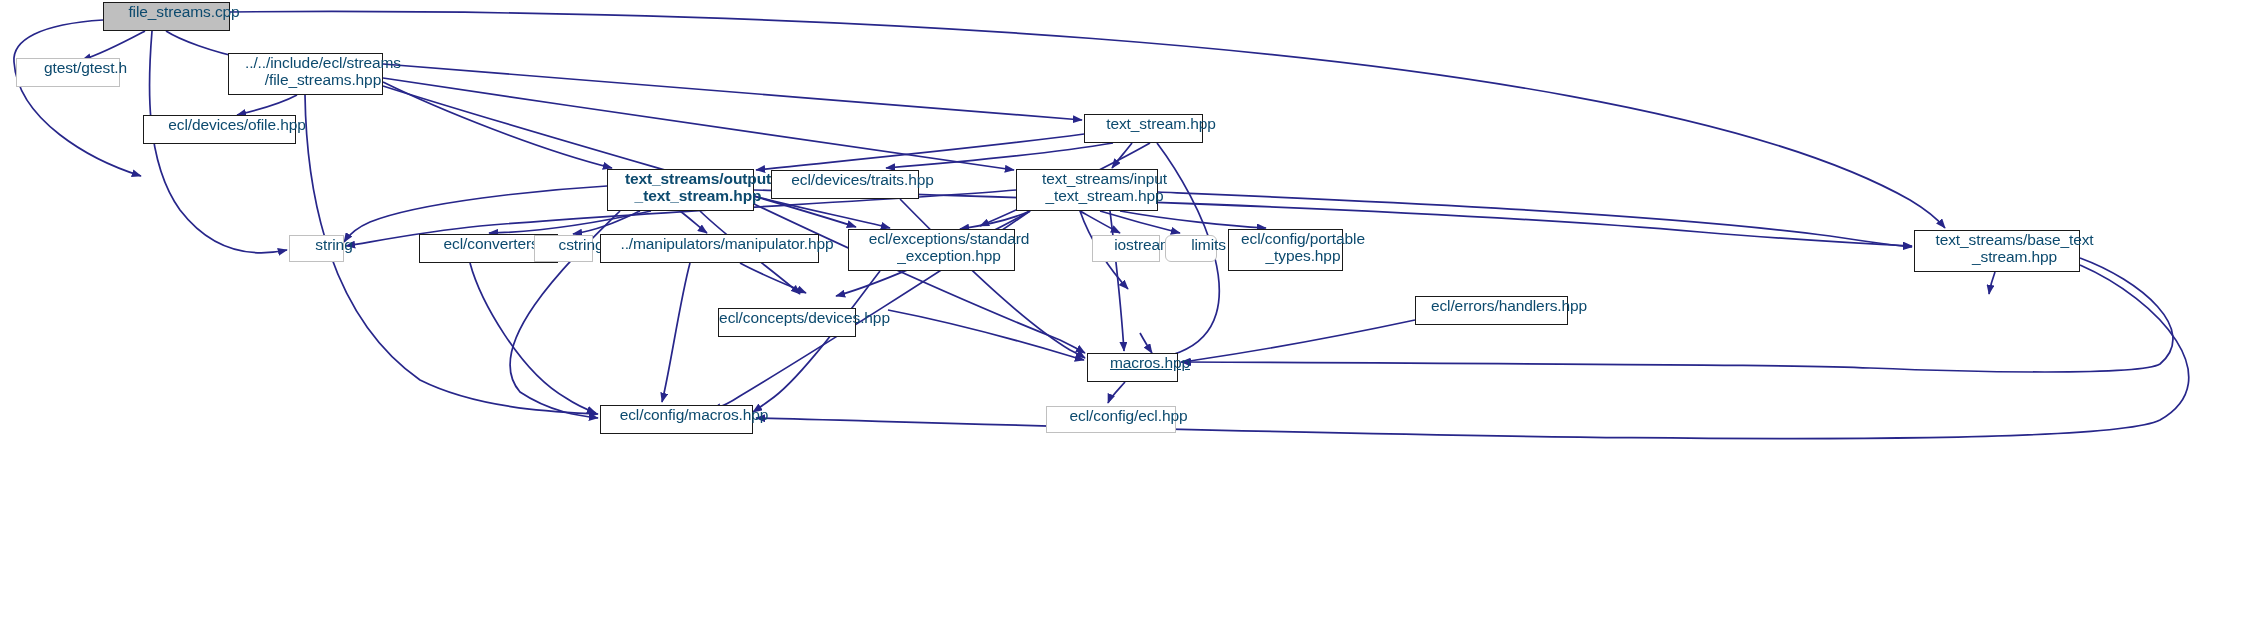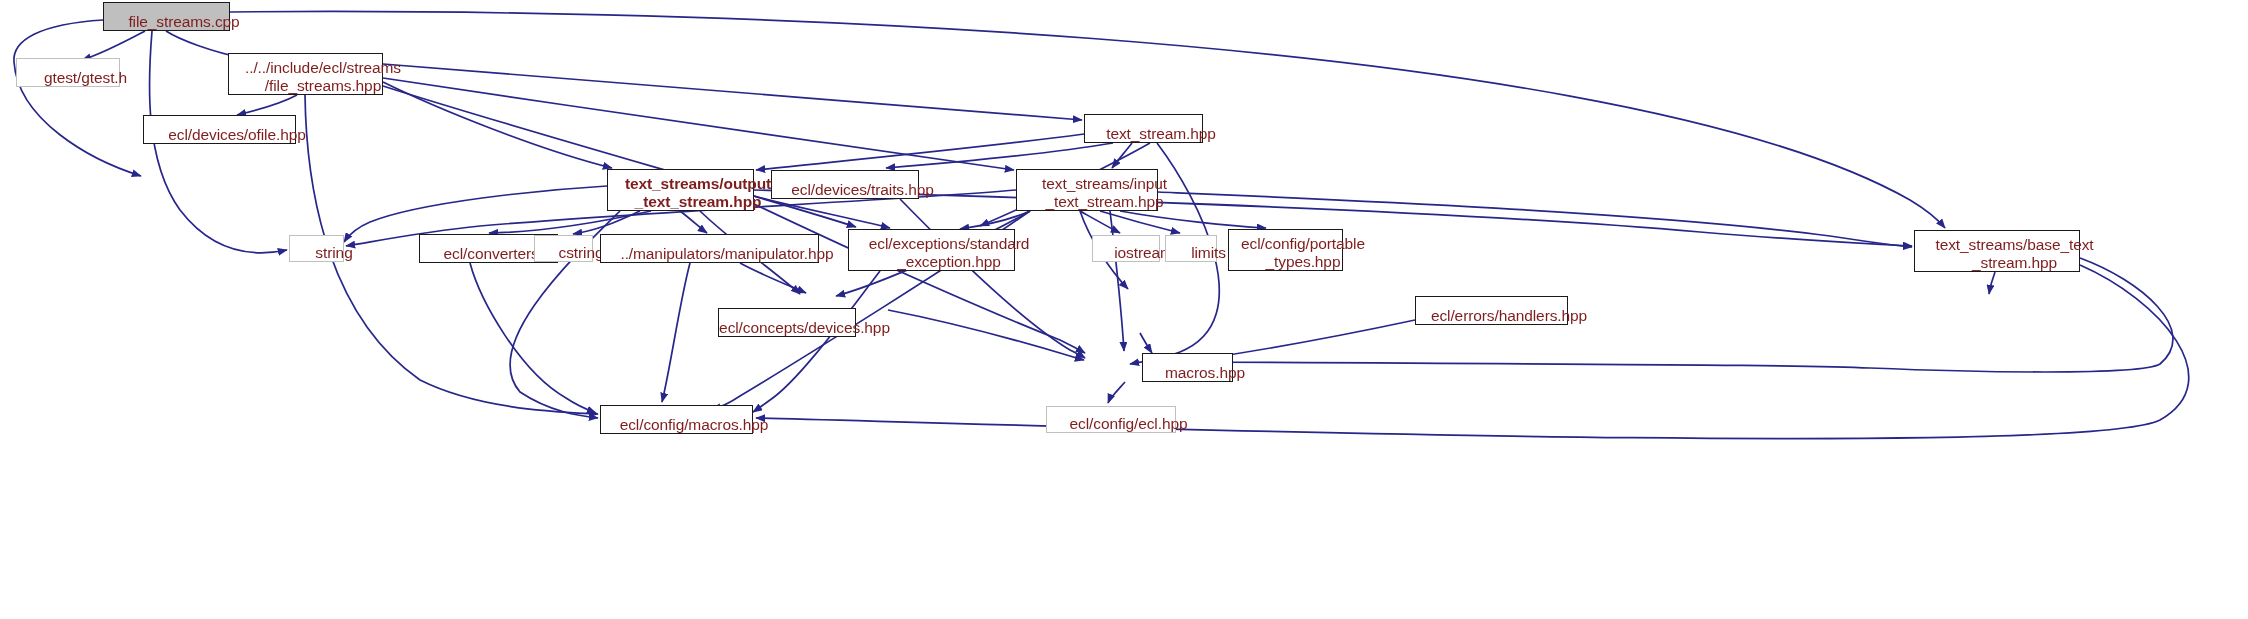--- a/index.html
+++ b/index.html
@@ -30,27 +30,27 @@
     position: absolute;
     left: 0;
     top: 0;
     width: 2248px;
     height: 619px;
   }
   .node {
     position: absolute;
     box-sizing: border-box;
     display: flex;
-    align-items: flex-end;
+    align-items: flex-start;
     justify-content: center;
     text-align: center;
     line-height: 1.12;
     white-space: pre;
     background: #ffffff;
-    color: #7f1d1d;
+    color: #0c4a6e;
     font-size: 15.5px;
     letter-spacing: -0.1px;
     padding-left: 35px;
   }
   .node.strong {
     border: 1.6px solid #1a1a1a;
   }
   .node.weak {
     border: 1.3px solid #c0c0c0;
   }
@@ -162,22 +162,22 @@
 _text_stream.hpp</span></div>
       <div class="node strong" style="left: 1914px; top: 230px; width: 166px; height: 42px;"><span class="node-label">text_streams/base_text
 _stream.hpp</span></div>
       <div class="node weak" style="left: 289px; top: 235px; width: 55px; height: 27px;"><span class="node-label">string</span></div>
       <div class="node strong" style="left: 419px; top: 234px; width: 139px; height: 29px;"><span class="node-label">ecl/converters.hpp</span></div>
       <div class="node weak" style="left: 534px; top: 235px; width: 59px; height: 27px;"><span class="node-label">cstring</span></div>
       <div class="node strong" style="left: 600px; top: 234px; width: 219px; height: 29px;"><span class="node-label">../manipulators/manipulator.hpp</span></div>
       <div class="node strong" style="left: 848px; top: 229px; width: 167px; height: 42px;"><span class="node-label">ecl/exceptions/standard
 _exception.hpp</span></div>
       <div class="node weak" style="left: 1092px; top: 235px; width: 68px; height: 27px;"><span class="node-label">iostream</span></div>
-      <div class="node weak" style="left: 1165px; top: 235px; width: 52px; height: 27px;"><span class="node-label">limits</span></div>
+      <div class="node weak" style="left: 1165px; top: 235px; width: 52px; height: 27px; border-radius: 6px;"><span class="node-label">limits</span></div>
       <div class="node strong" style="left: 1228px; top: 229px; width: 115px; height: 42px;"><span class="node-label">ecl/config/portable
 _types.hpp</span></div>
       <div class="node strong" style="left: 718px; top: 308px; width: 138px; height: 29px;"><span class="node-label">ecl/concepts/devices.hpp</span></div>
       <div class="node strong" style="left: 1415px; top: 296px; width: 153px; height: 29px;"><span class="node-label">ecl/errors/handlers.hpp</span></div>
-      <div class="node strong" style="left: 1142px; top: 353px; width: 91px; height: 29px;"><span class="node-label">macros.hpp</span></div>
+      <div class="node strong" style="left: 1087px; top: 353px; width: 91px; height: 29px; text-decoration: underline;"><span class="node-label">macros.hpp</span></div>
       <div class="node strong" style="left: 600px; top: 405px; width: 153px; height: 29px;"><span class="node-label">ecl/config/macros.hpp</span></div>
       <div class="node weak" style="left: 1046px; top: 406px; width: 130px; height: 27px;"><span class="node-label">ecl/config/ecl.hpp</span></div>
     </div>
 </div>
 
 </body></html>

